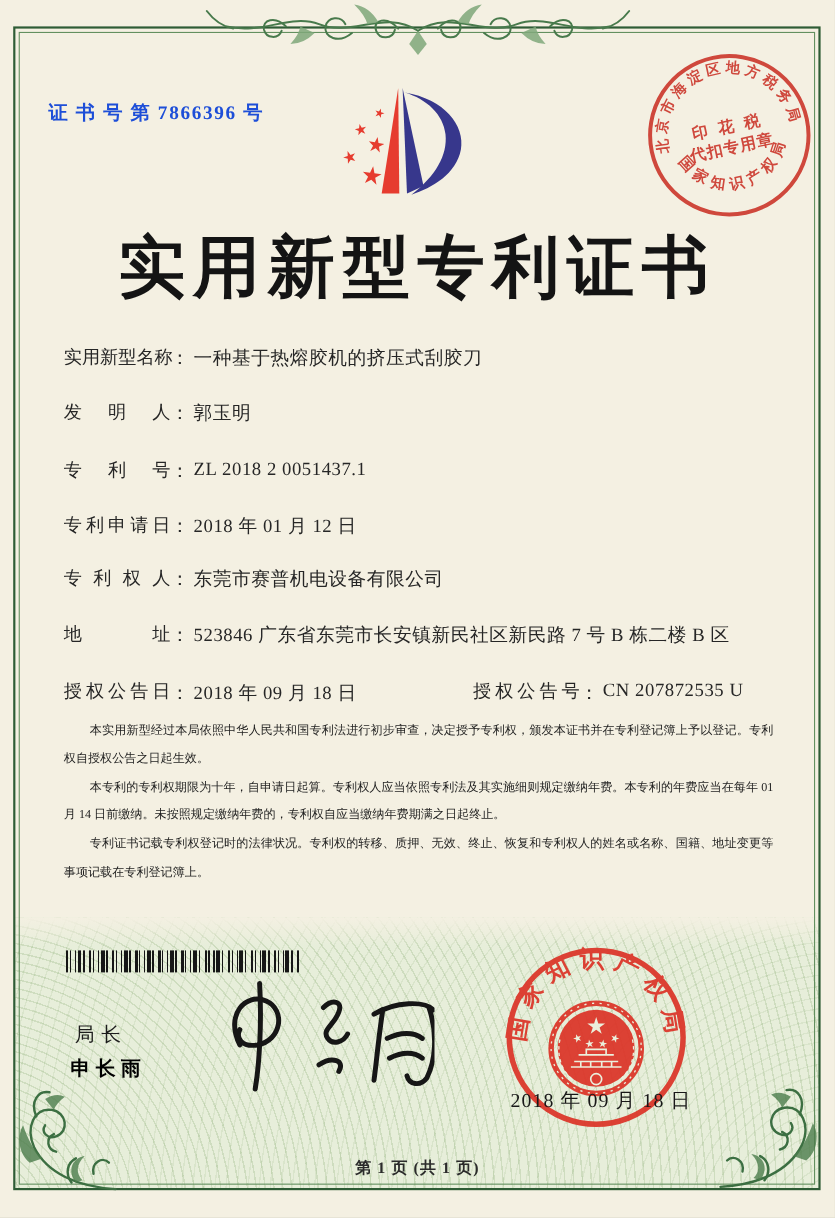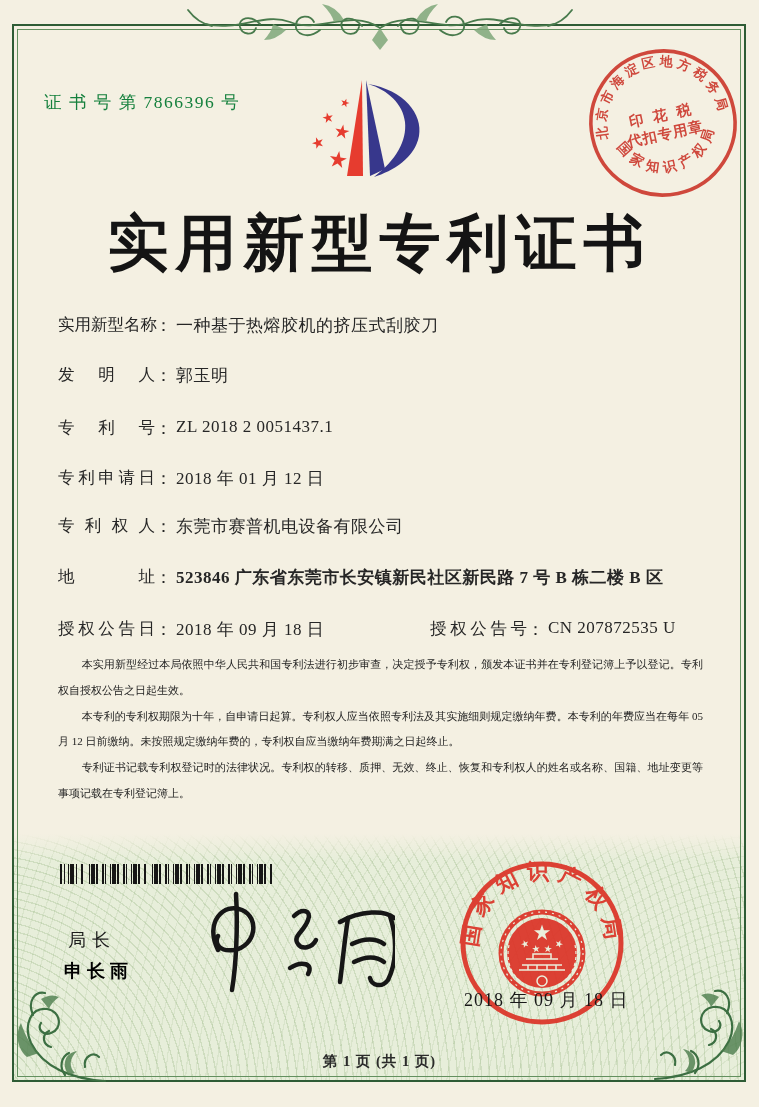--- a/index.html
+++ b/index.html
@@ -12,30 +12,30 @@
       linear-gradient(#f4f0e2, rgba(244,240,226,0) 26px),
       repeating-radial-gradient(circle at -6% 112%, rgba(118,158,94,.22) 0 1.3px, rgba(0,0,0,0) 1.3px 8px),
       repeating-radial-gradient(circle at 104% 118%, rgba(118,158,94,.12) 0 1.2px, rgba(0,0,0,0) 1.2px 10px);}
   
   .frame-outer{position:absolute;left:12px;top:24px;right:13px;bottom:25px;border:2.5px solid #2e5c35;z-index:2;pointer-events:none;}
   .frame-inner{position:absolute;inset:3px;border:1.5px solid #63905f;}
   .deco{position:absolute;z-index:3;pointer-events:none;}
   .fl-top{left:178px;top:0;}
   .fl-bl{left:7px;top:985px;}
   .fl-br{left:651px;top:983px;}
-  .cert-no{position:absolute;left:44px;top:90px;font-size:17.5px;letter-spacing:1.5px;color:#15803d;z-index:3;}
+  .cert-no{position:absolute;left:44px;top:90px;font-size:17.5px;letter-spacing:1.5px;color:#1d4ed8;z-index:3;font-weight:bold;}
   .logo{position:absolute;left:300px;top:74px;z-index:3;}
   .tax-stamp{position:absolute;left:583px;top:43px;transform:rotate(-12deg);opacity:.92;z-index:4;}
   .title{position:absolute;left:0;right:0;top:203px;text-align:center;font-size:61px;font-weight:700;
          letter-spacing:7px;color:#141414;z-index:3;}
   .row{position:absolute;left:58px;display:flex;align-items:flex-start;font-size:17px;color:#262626;z-index:3;}
   .label{width:97px;display:flex;justify-content:space-between;font-size:16.5px;flex:none;}
   .colon{flex:none;}
   .value{margin-left:4px;letter-spacing:.5px;}
-  .addr-value{width:522px;line-height:24px;font-weight:bold;}
+  .addr-value{width:522px;line-height:24px;}
   .r-name{top:314px;} .r-inv{top:364px;} .r-pat{top:417px;} .r-file{top:467px;}
   .r-tee{top:515px;} .r-addr{top:566px;} .r-grant{top:618px;width:645px;}
   .grant-no-group{position:absolute;left:372px;top:0;display:flex;}
   .paras{position:absolute;left:58px;top:652px;width:645px;font-size:11px;line-height:25.8px;
          text-align:justify;color:#1f1f1f;z-index:3;}
   .paras p{margin:0;text-indent:2.15em;}
   .barcode{position:absolute;left:60px;top:864px;width:212px;height:20px;z-index:3;
     background:repeating-linear-gradient(90deg,#161616 0 2px,rgba(0,0,0,0) 2px 3.5px,#161616 3.5px 4.5px,
     rgba(0,0,0,0) 4.5px 8px,#161616 8px 9px,rgba(0,0,0,0) 9px 10.5px,#161616 10.5px 14px,
     rgba(0,0,0,0) 14px 15.5px,#161616 15.5px 17px,rgba(0,0,0,0) 17px 21px);}
@@ -223,21 +223,21 @@
           <span>告</span>
           <span>号</span>
         </span>
         <span class="colon">：</span>
       <span class="value">CN 207872535 U</span>
     </span>
   </div>
 
   <div class="paras">
     <p>本实用新型经过本局依照中华人民共和国专利法进行初步审查，决定授予专利权，颁发本证书并在专利登记簿上予以登记。专利权自授权公告之日起生效。</p>
-    <p>本专利的专利权期限为十年，自申请日起算。专利权人应当依照专利法及其实施细则规定缴纳年费。本专利的年费应当在每年 05 月 12 日前缴纳。未按照规定缴纳年费的，专利权自应当缴纳年费期满之日起终止。</p>
+    <p>本专利的专利权期限为十年，自申请日起算。专利权人应当依照专利法及其实施细则规定缴纳年费。本专利的年费应当在每年 01 月 14 日前缴纳。未按照规定缴纳年费的，专利权自应当缴纳年费期满之日起终止。</p>
     <p>专利证书记载专利权登记时的法律状况。专利权的转移、质押、无效、终止、恢复和专利权人的姓名或名称、国籍、地址变更等事项记载在专利登记簿上。</p>
   </div>
 
   <div class="barcode"></div>
 
   <div class="officer-title">局长</div>
   <div class="officer-name">申长雨</div>
 
   <svg class="signature" width="205" height="108" viewBox="0 0 205 108">
     <g stroke="#161616" stroke-width="4.5" fill="none" stroke-linecap="round" stroke-linejoin="round">

